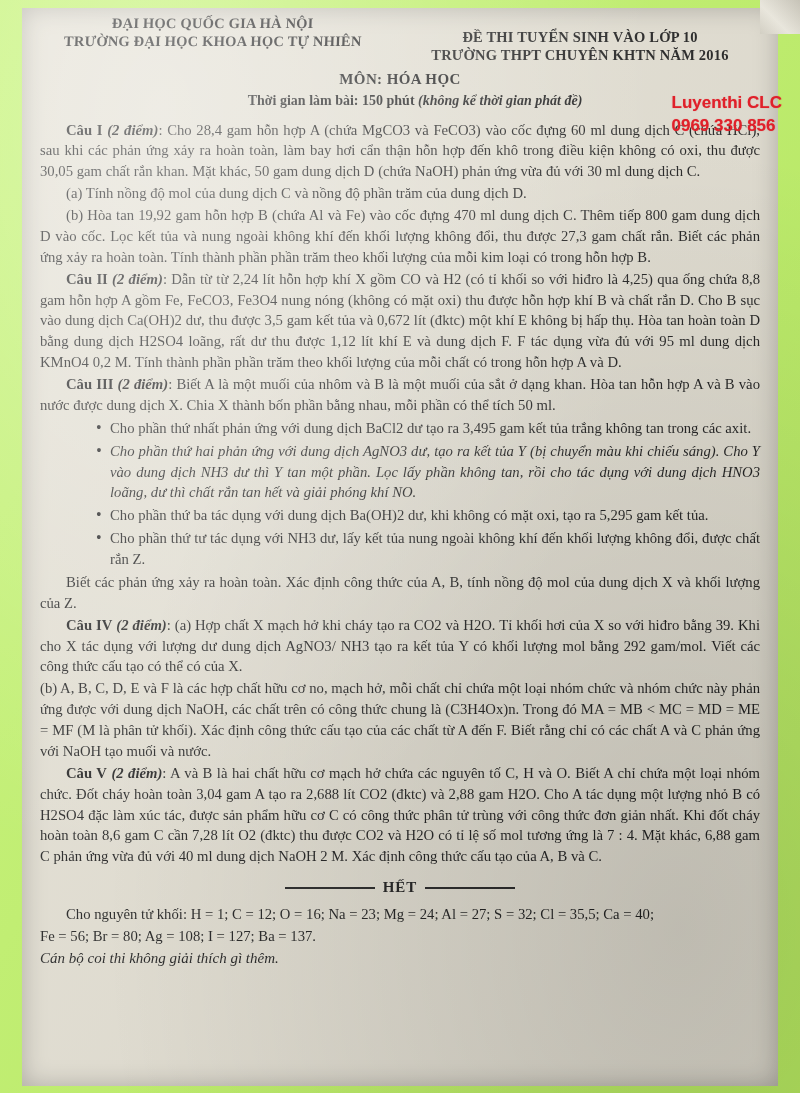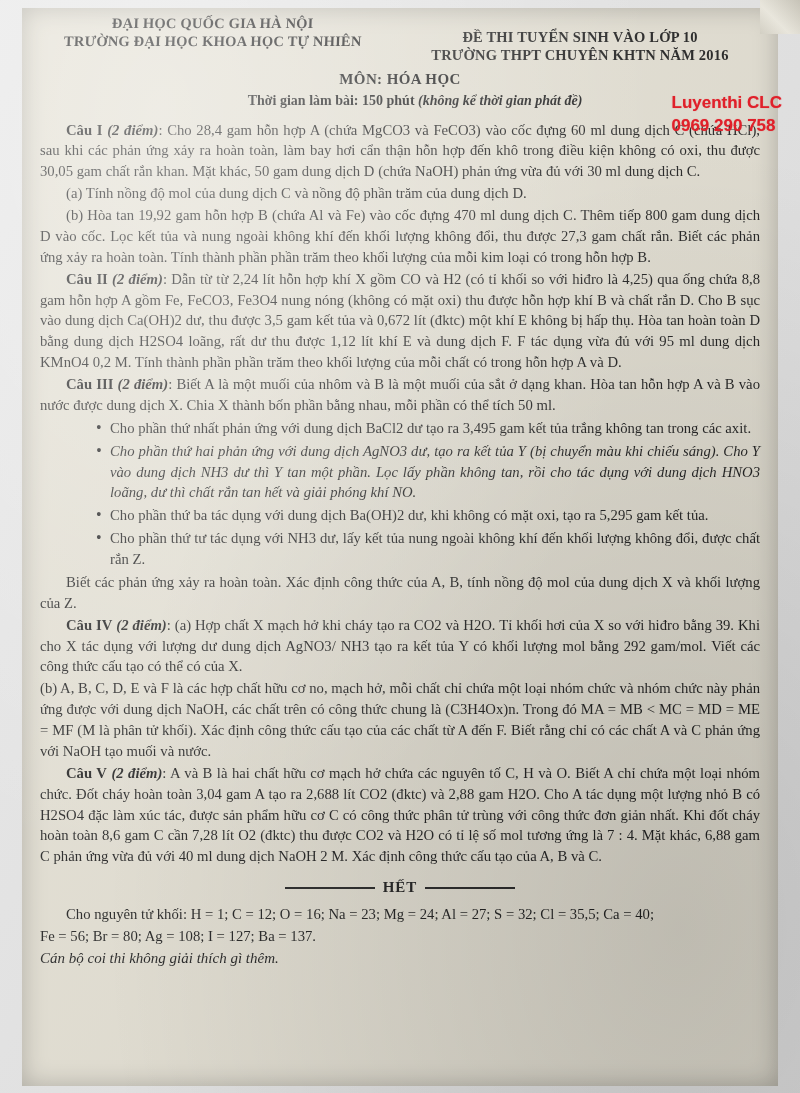--- a/index.html
+++ b/index.html
@@ -4,21 +4,21 @@
 <style>
   html, body {
     margin: 0;
     padding: 0;
     background: #6b6b63;
   }
   #page {
     position: relative;
     width: 800px;
     height: 1093px;
-    background: #e5e5e5;
+    background: #bef264;
     overflow: hidden;
     font-family: "Liberation Serif", serif;
     color: #1a1a1a;
   }
   
   #page::before {
     content: "";
     position: absolute;
     inset: 0;
     background:
@@ -167,21 +167,21 @@
 </style>
 </head>
 <body>
 
 <div id="page">
   <div class="sheet"></div>
   <div class="corner-fold"></div>
 
   <div class="stamp">
     <div>Luyenthi CLC</div>
-    <div>0969 290 758</div>
+    <div>0969 330 856</div>
   </div>
 
   <div class="content">
 
     <div class="hdr">
       <div class="hdr-row">
         <div class="hdr-left">
           <div class="l1">ĐẠI HỌC QUỐC GIA HÀ NỘI</div>
           <div class="l1">TRƯỜNG ĐẠI HỌC KHOA HỌC TỰ NHIÊN</div>
         </div>

